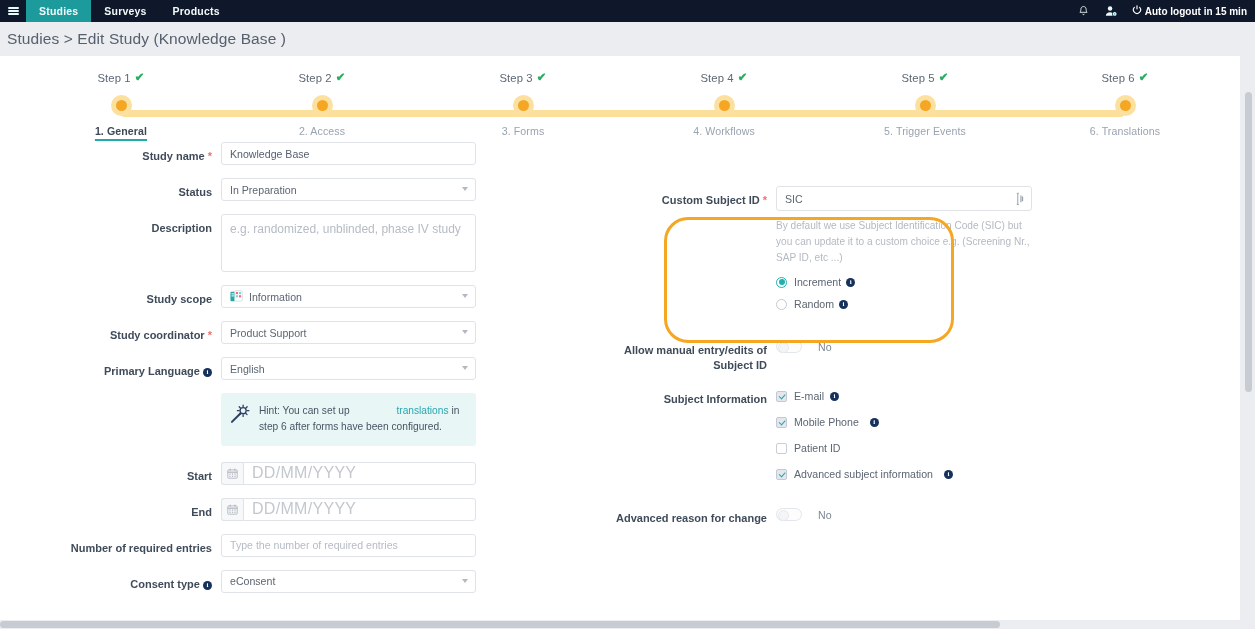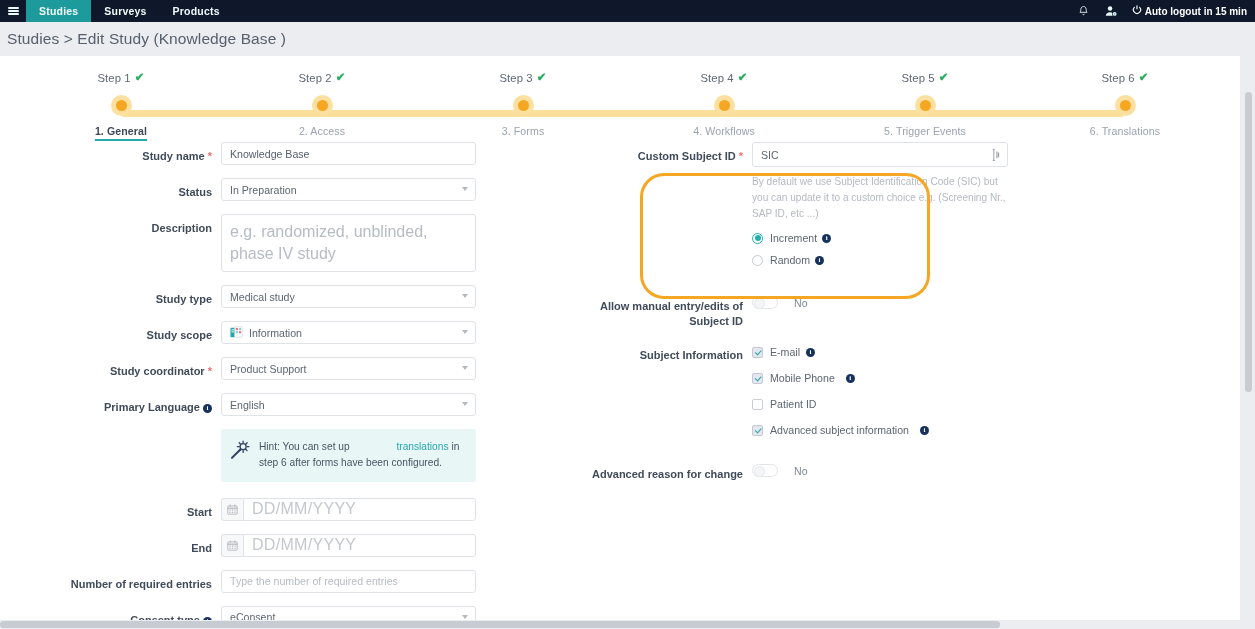--- a/index.html
+++ b/index.html
@@ -76,21 +76,21 @@
   }
   .step.active .stepname {
     color:#3d4858; font-weight:bold; text-decoration:underline;
     text-decoration-color:#22aaab; text-underline-offset:4px; text-decoration-thickness:2px;
   }
 
   
   #formarea { position:relative; padding-top:8px; }
   .col { position:absolute; top:0; }
   #colL { left:0; width:600px; }
-  #colR { left:584px; width:640px; }
+  #colR { left:608px; width:640px;margin-top:44px; }
 
   .frow { display:flex; align-items:flex-start; margin-bottom:13px; }
   .flabel {
     font-size:11px; font-weight:bold; color:#404b5a; text-align:right;
     padding-top:7px; line-height:1.45; letter-spacing:0;
   }
   #colL .flabel { width:221px; padding-right:9px; }
   #colR .flabel { width:168px; padding-right:9px; }
   .req { color:#ef7272; font-weight:bold; }
   .info {
@@ -110,21 +110,21 @@
   .tinput.val { color:#55606e; }
   .tinput .ph, .tselect .ph { color:#b6bcc4; }
   .tselect { padding-right:20px; cursor:pointer; }
   .caret {
     position:absolute; right:8px; top:9px; width:0; height:0;
     border-left:3.5px solid transparent; border-right:3.5px solid transparent;
     border-top:4px solid #b3b9c1;
   }
   .ttextarea {
     width:255px; height:58px; border:1px solid #dfe3e8; border-radius:3px;
-    background:#fff; font-size:16px; color:#b6bcc4; padding:6px 8px;
+    background:#fff; font-size:12px; color:#b6bcc4; padding:6px 8px;
     line-height:1.4;
   }
   .scopeicon { margin-right:6px; display:flex; align-items:center; }
 
   
   .dategroup { display:flex; width:255px; }
   .dateprefix {
     width:22px; height:23px; border:1px solid #dfe3e8; border-right:none;
     border-radius:3px 0 0 3px; background:#f7f8f9;
     display:flex; align-items:center; justify-content:center; cursor:pointer;
@@ -376,29 +376,20 @@
 
       <div class="frow">
         <div class="flabel">Description</div>
         <div class="fctl">
           <div class="ttextarea">
             <span>e.g. randomized, unblinded, phase IV study</span>
           </div>
         </div>
       </div>
 
-      <div class="frow">
-        <div class="flabel">Study type</div>
-        <div class="fctl">
-          <div class="tselect">
-            <span>Medical study</span>
-          </div>
-          <div class="caret"></div>
-        </div>
-      </div>
 
       <div class="frow">
         <div class="flabel">Study scope</div>
         <div class="fctl">
           <div class="tselect">
             <span class="scopeicon">
               <svg width="13" height="13" viewBox="0 0 14 14">
                 <rect x="0.5" y="2" width="5" height="10" rx="1" fill="#21a8a8"></rect>
                 <rect x="5" y="0.8" width="8.2" height="11.2" rx="1" fill="#fff" stroke="#cfd6de" stroke-width="0.8"></rect>
                 <rect x="6.3" y="2.2" width="2.3" height="2.3" fill="#ef6a7a"></rect>

